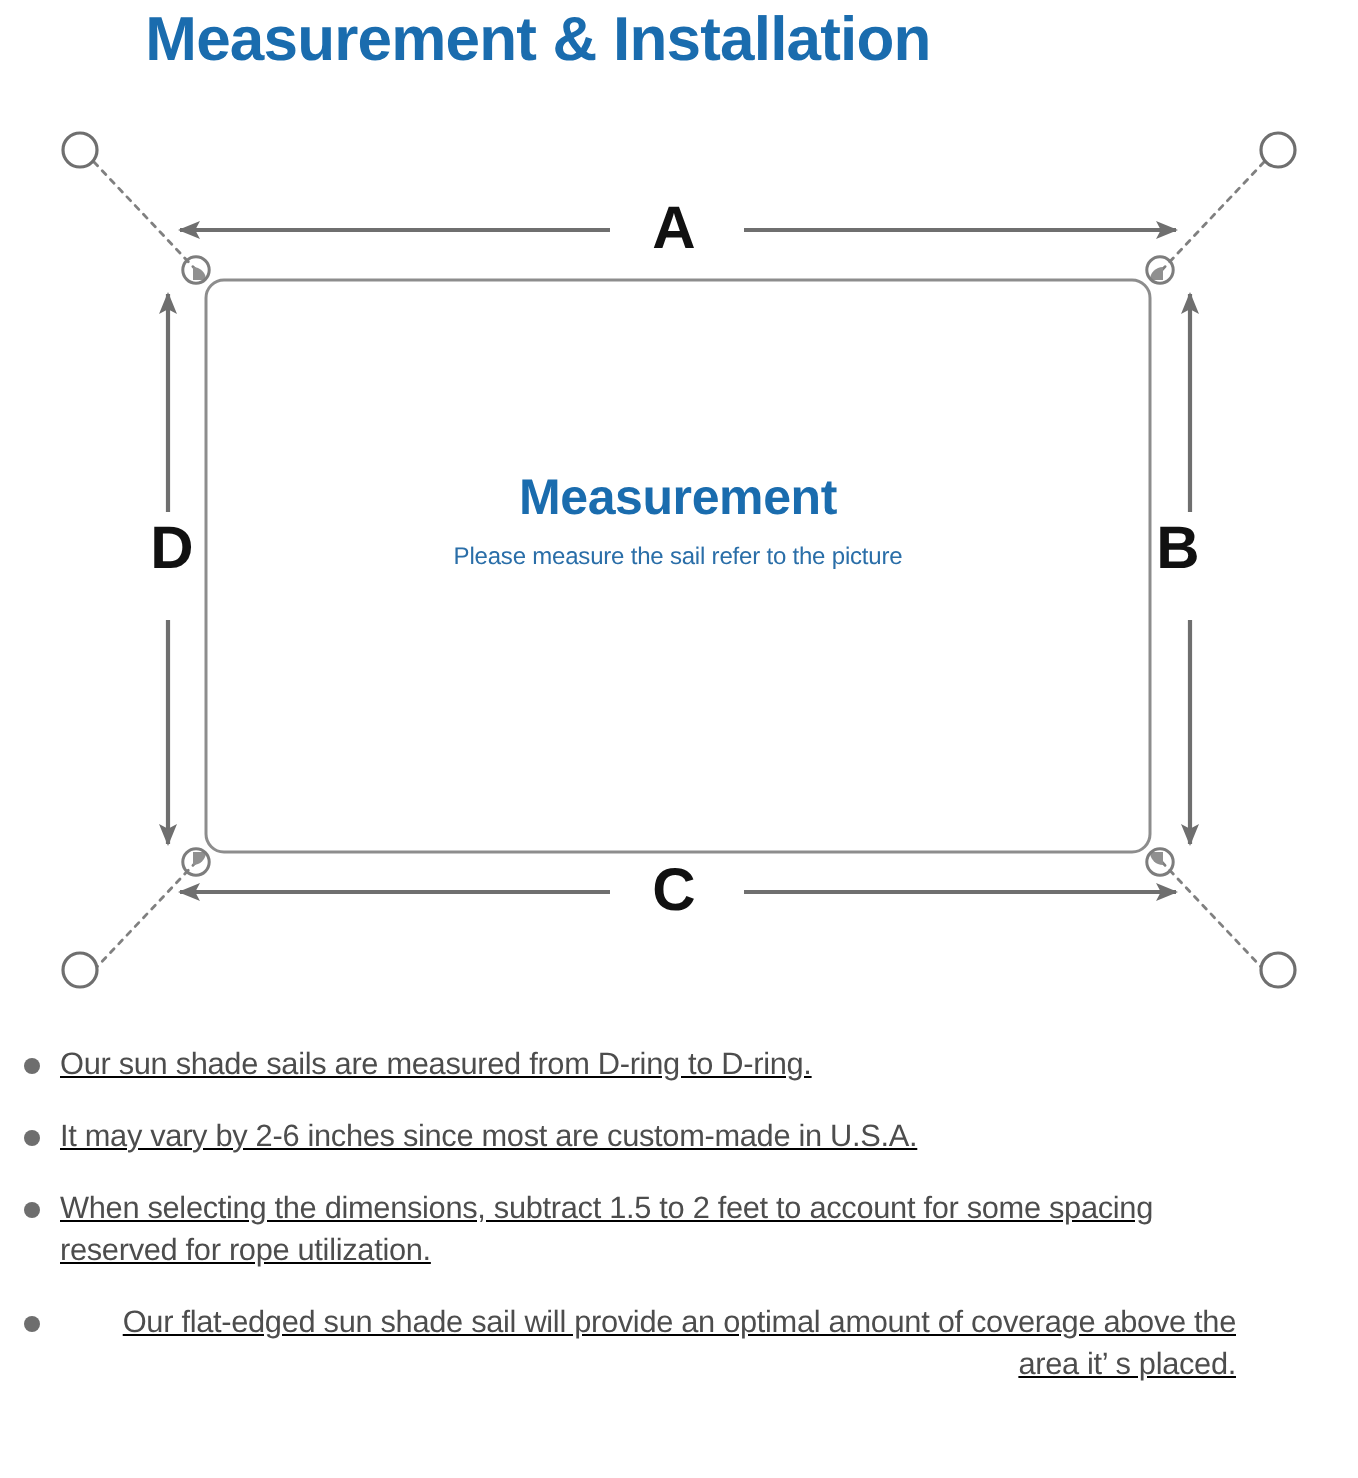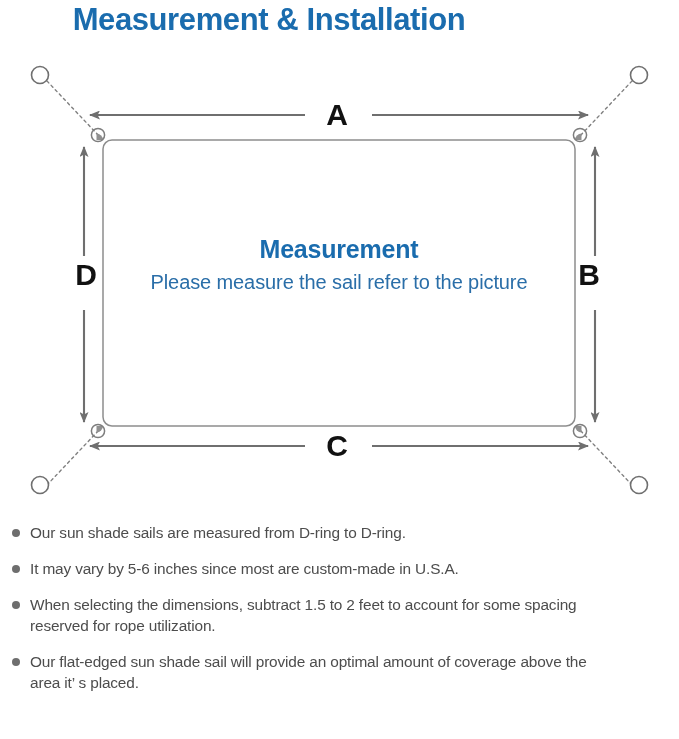--- a/index.html
+++ b/index.html
@@ -69,44 +69,45 @@
     font-family: "Liberation Sans", sans-serif;
     font-size: 25px;
     font-weight: bold;
     color: #1a6cae;
     letter-spacing: -0.2px;
     line-height: 1.1;
   }
   #measurement-sub {
     margin-top: 7px;
     font-family: "Liberation Sans", sans-serif;
-    font-size: 20px;
+    font-size: 12px;
     font-weight: normal;
     color: #2a6ea8;
     letter-spacing: -0.1px;
   }
 
   
   #notes {
     position: absolute;
     left: 0;
     top: 522px;
     width: 618px;
+    text-decoration: underline;
   }
   .note-item {
     position: relative;
     padding-left: 30px;
     margin-bottom: 15px;
     font-family: "Liberation Sans", sans-serif;
     font-size: 15.4px;
     line-height: 21px;
     color: #4d4d4d;
     letter-spacing: -0.15px;
   }
-  .note-item:last-child { margin-bottom: 0; }
+  .note-item:last-child { margin-bottom: 0; text-align: right; }
   .note-bullet {
     position: absolute;
     left: 12px;
     top: 7px;
     width: 8px;
     height: 8px;
     border-radius: 50%;
     background: #6e6e6e;
   }
 </style>
@@ -191,21 +192,21 @@
   </div>
 </div>
 
 <div id="notes">
   <div class="note-item">
     <span class="note-bullet"></span>
     <span>Our sun shade sails are measured from D-ring to D-ring.</span>
   </div>
   <div class="note-item">
     <span class="note-bullet"></span>
-    <span>It may vary by 5-6 inches since most are custom-made in U.S.A.</span>
+    <span>It may vary by 2-6 inches since most are custom-made in U.S.A.</span>
   </div>
   <div class="note-item">
     <span class="note-bullet"></span>
     <span>When selecting the dimensions, subtract 1.5 to 2 feet to account for some spacing reserved for rope utilization.</span>
   </div>
   <div class="note-item">
     <span class="note-bullet"></span>
     <span>Our flat-edged sun shade sail will provide an optimal amount of coverage above the area it’ s placed.</span>
   </div>
 </div>

